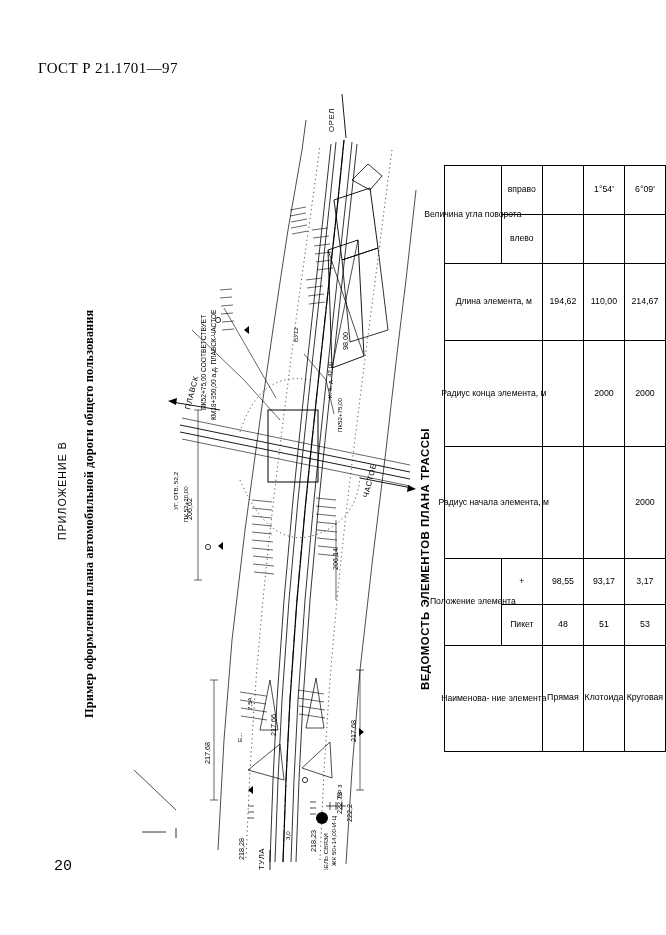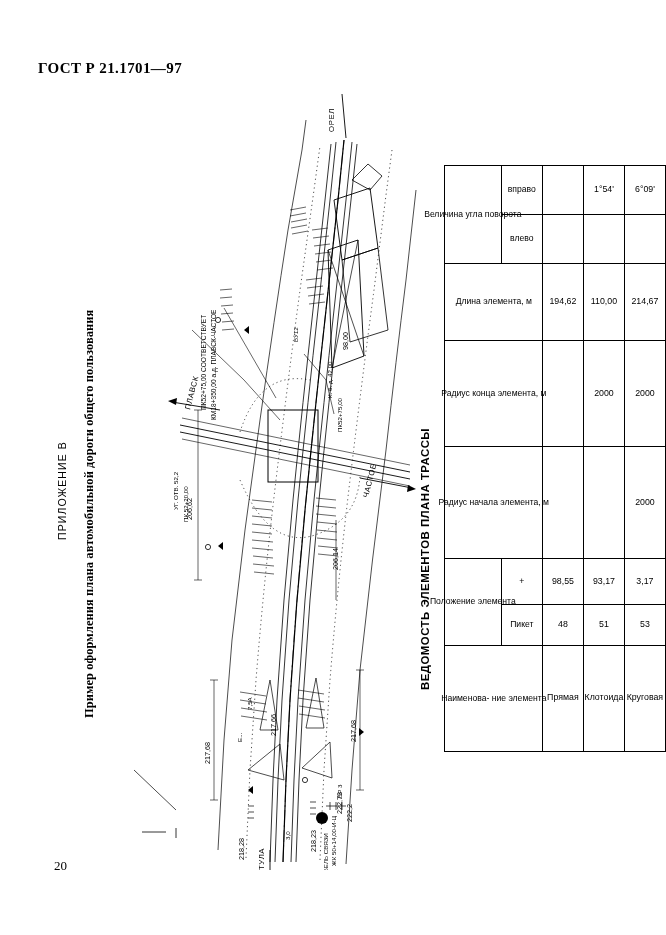--- a/index.html
+++ b/index.html
@@ -6,27 +6,27 @@
   body{
     width:666px;height:935px;position:relative;overflow:hidden;
     font-family:"Liberation Serif", serif;color:#000;
   }
   .page{position:absolute;inset:0;background:#fff;}
 
   
   .gost-header{
     position:absolute;left:38px;top:60px;
     font-family:"Liberation Serif", serif;
-    font-size:15px;font-weight:bold;letter-spacing:.4px;
+    font-size:15px;font-weight:normal;letter-spacing:.4px;
     white-space:nowrap;
   }
   .page-number{
     position:absolute;left:54px;top:858px;
-    font-family:Liberation Serif, serif;
-    font-size:13px;
+    font-family:Liberation Mono, monospace;
+    font-size:15px;
   }
 
   
   .vert{
     position:absolute;
     transform-origin:0 0;
     white-space:nowrap;
   }
   .rot-ccw{transform:rotate(-90deg);}
 

